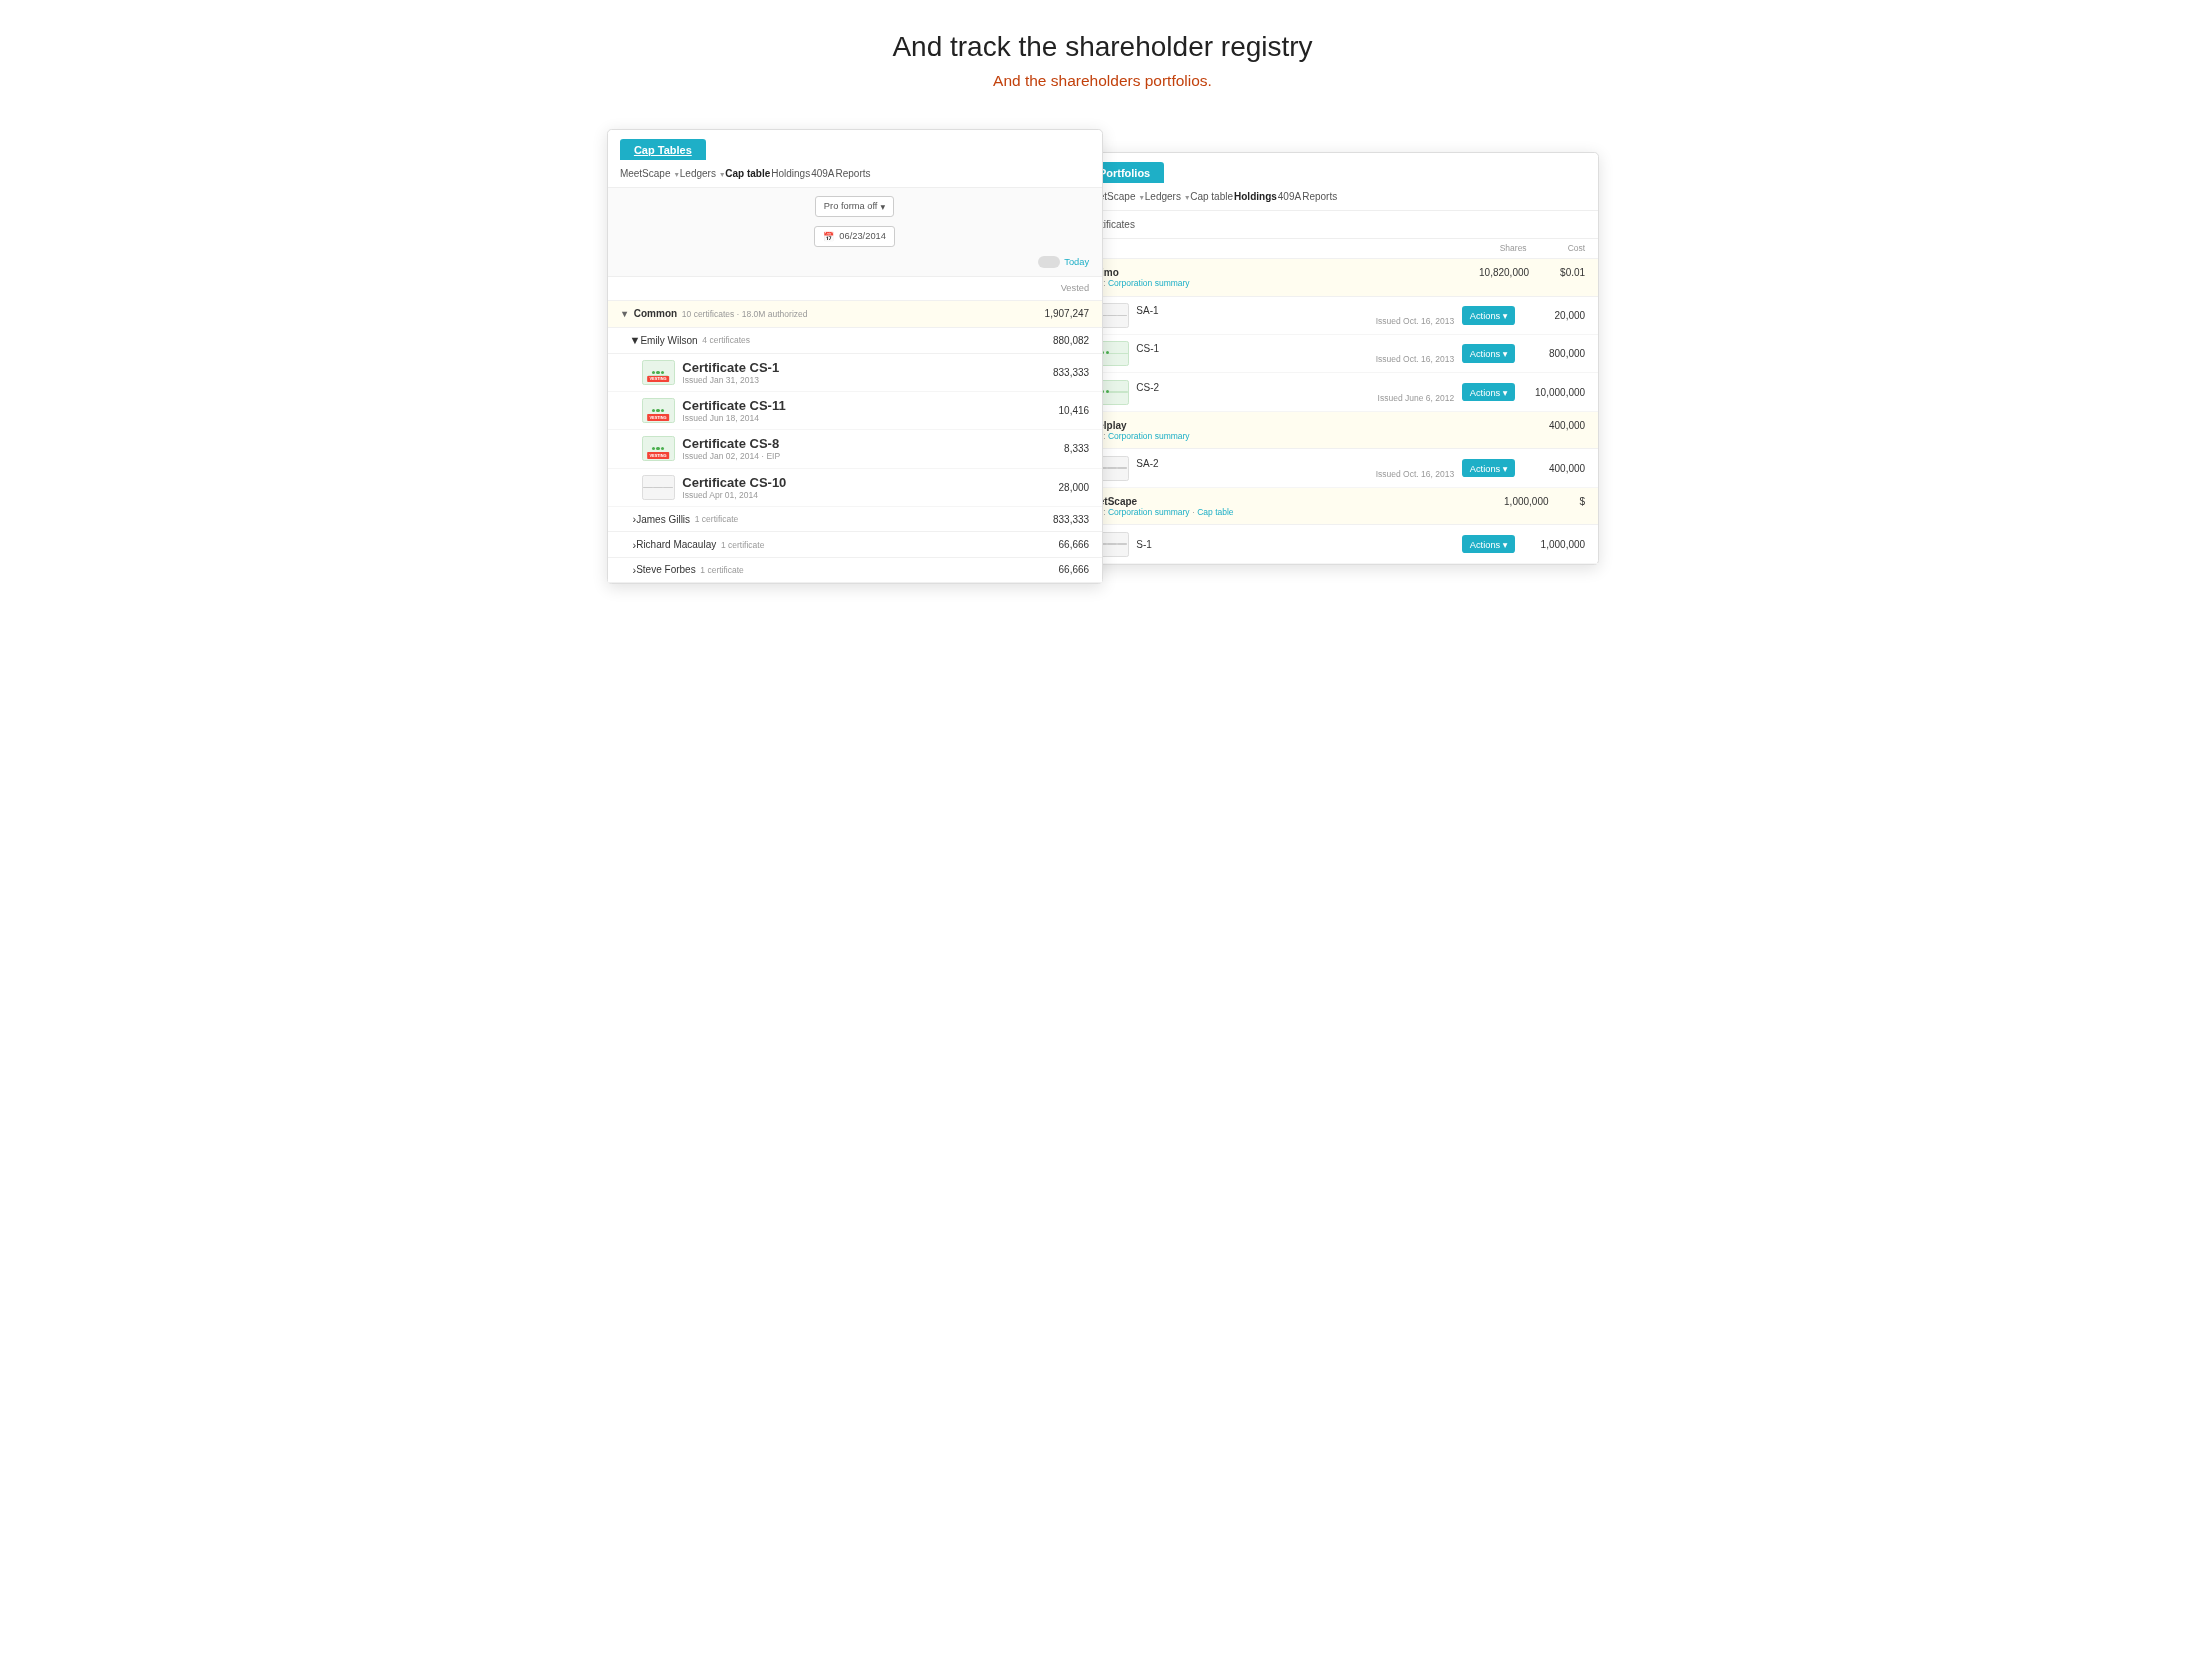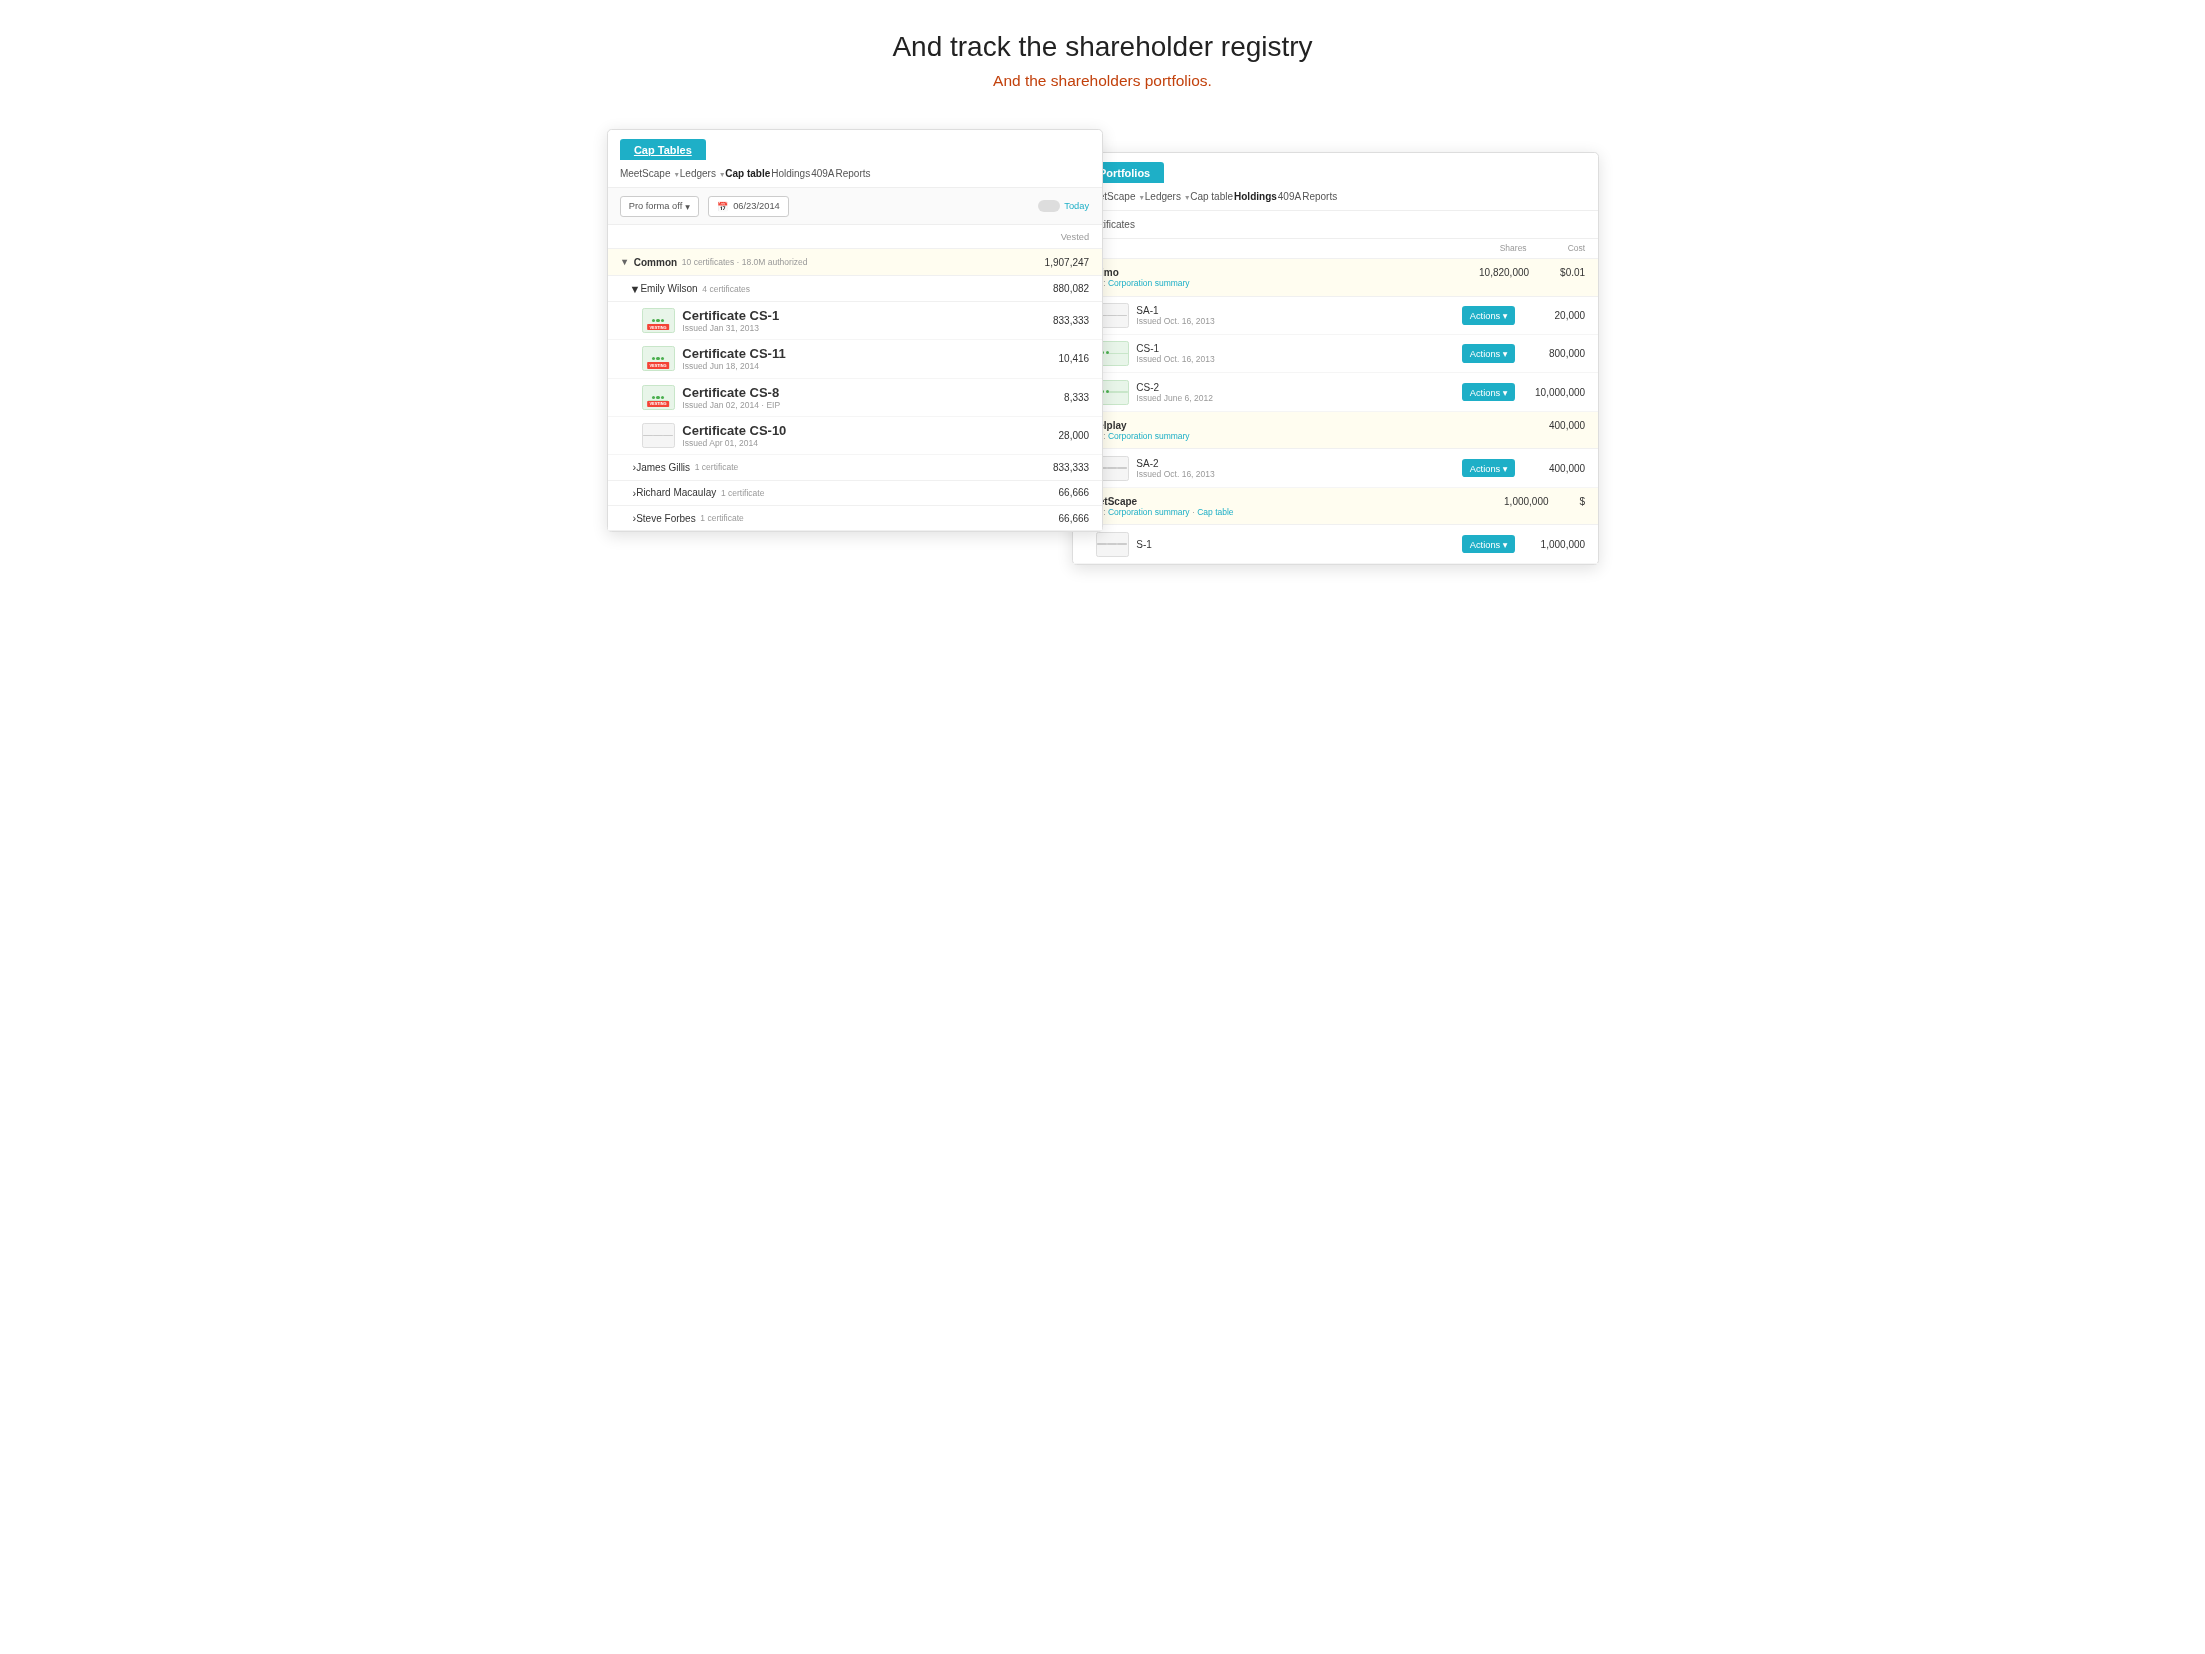--- a/index.html
+++ b/index.html
@@ -97,20 +97,21 @@
       margin-left: 1.6px;
     }
 
     .toolbar {
       display: flex;
       align-items: center;
       padding: 7.8px 12.4px;
       border-bottom: 0.8px solid #eee;
       gap: 9.3px;
       background: #fafafa;
+      flex-direction: column;
     }
 
     .pro-forma-btn {
       background: #fff;
       border: 0.8px solid #ccc;
       border-radius: 3.1px;
       padding: 3.9px 7.8px;
       font-size: 9.3px;
       color: #555;
       cursor: pointer;
@@ -404,21 +405,21 @@
       flex-shrink: 0;
     }
 
     .p-cert-icon-green {
       background: #e8f5e9;
       border-color: #c8e6c9;
     }
 
     .p-cert-info { flex: 1; }
     .p-cert-name { font-size: 10px; color: #333; }
-    .p-cert-date { font-size: 8.5px; color: #999; }
+    .p-cert-date { font-size: 8.5px; color: #999; text-align: right; }
 
     .actions-btn {
       background: #1eafc7;
       color: #fff;
       border: none;
       border-radius: 3.1px;
       padding: 3.9px 7.8px;
       font-size: 9.3px;
       cursor: pointer;
       white-space: nowrap;

